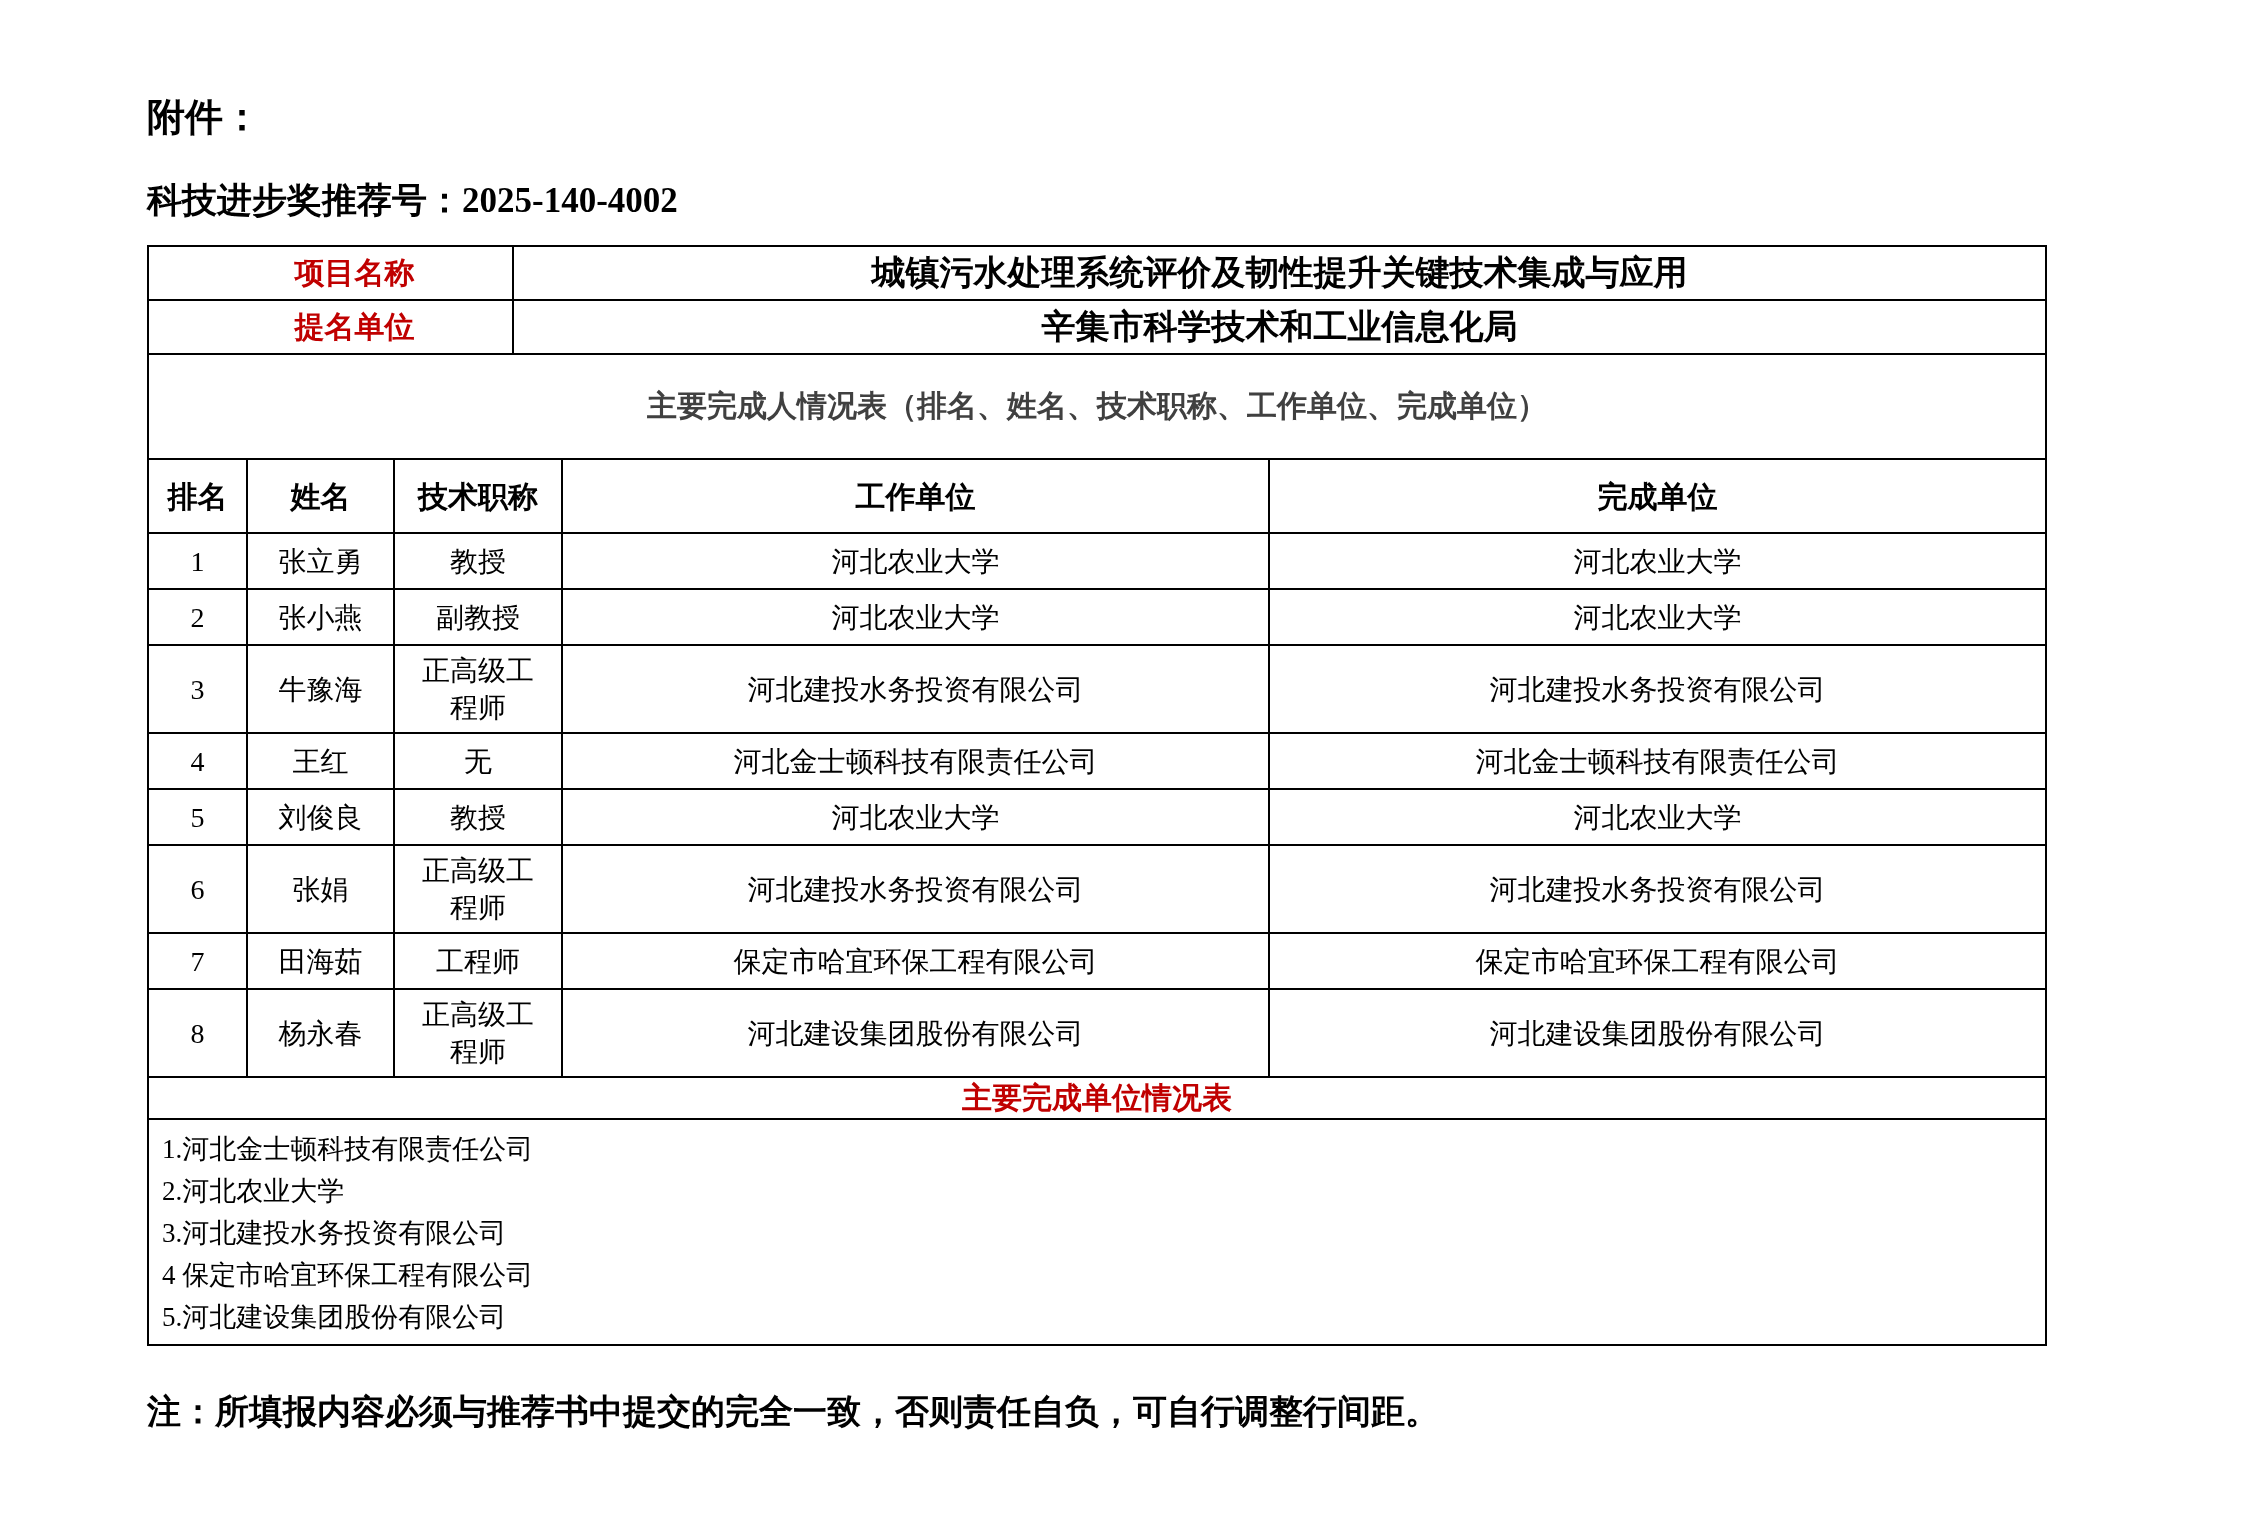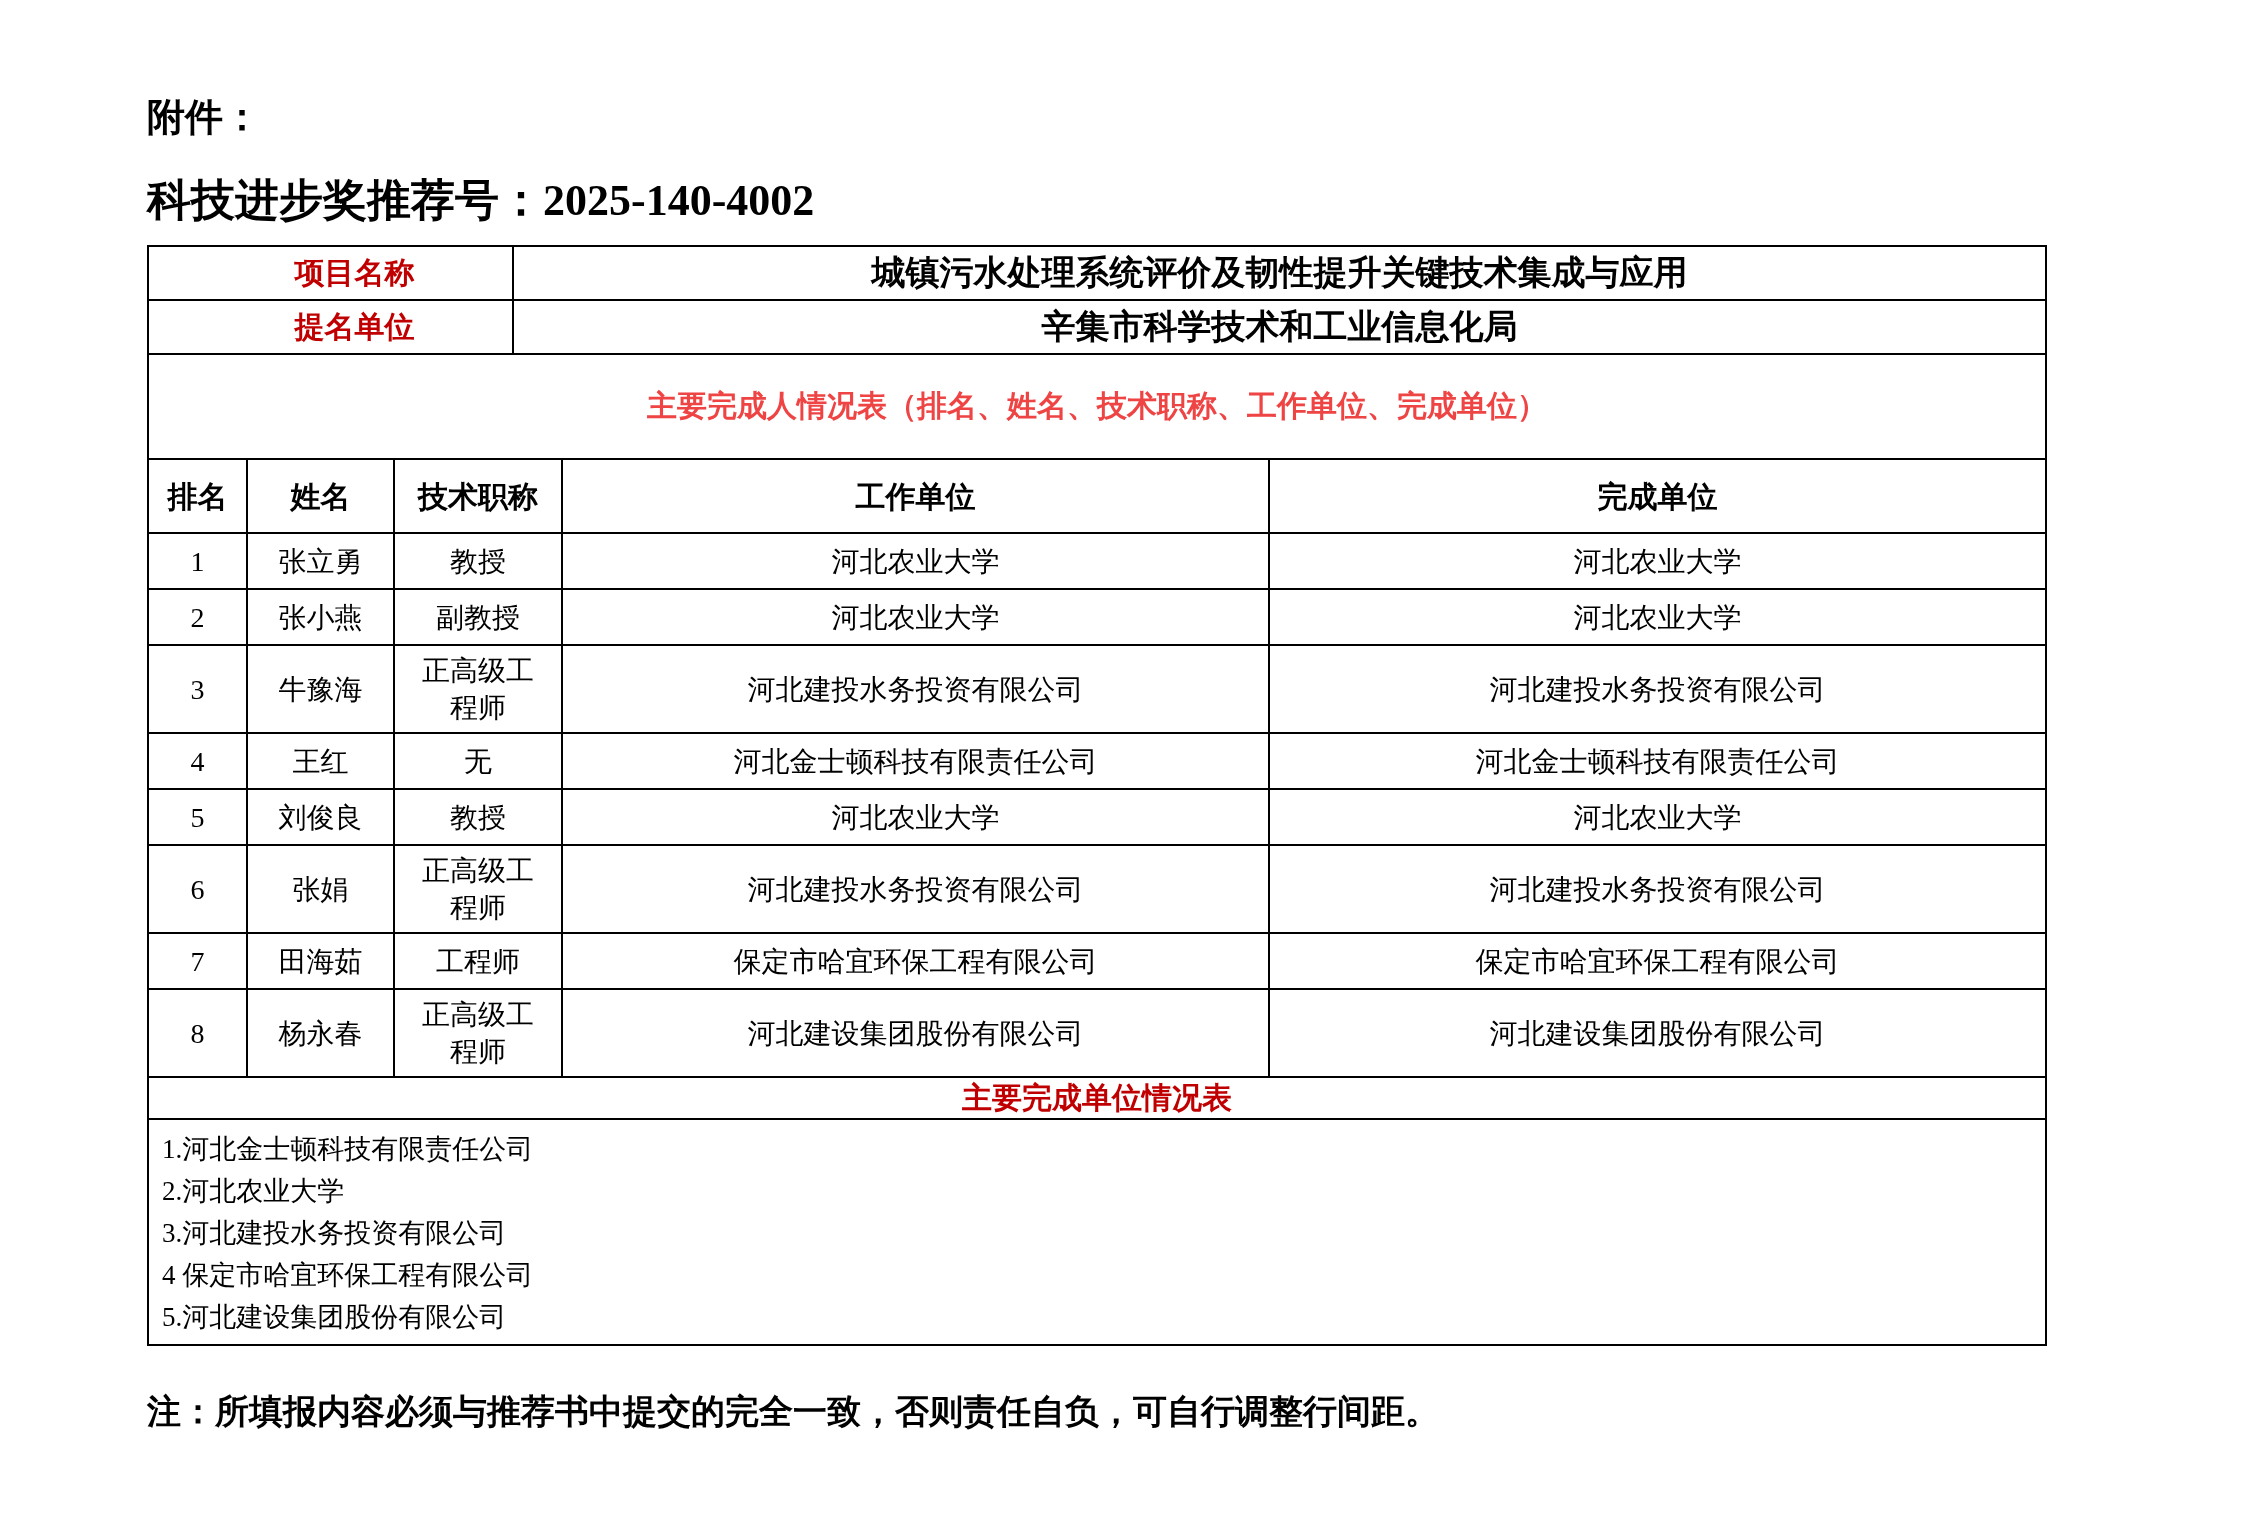--- a/index.html
+++ b/index.html
@@ -5,21 +5,21 @@
   * { margin:0; padding:0; box-sizing:border-box; }
   html,body { background:#ffffff; }
   body {
     width:2245px; height:1523px;
     font-family:"Liberation Serif","DejaVu Serif",serif;
     color:#000;
   }
   .page { position:relative; width:2245px; height:1523px; padding:95px 0 0 147px; background:#fff; }
 
   .attachment-line { font-size:38px; font-weight:bold; line-height:44px; }
-  .recnum-line { margin-top:40px; font-size:44px; font-weight:bold; line-height:44px; }
+  .recnum-line { margin-top:40px; font-size:35px; font-weight:bold; line-height:44px; }
   .recnum-line .num { font-family:"Liberation Serif","DejaVu Serif",serif; }
 
   .doc-table {
     width:1900px; margin-top:22px;
     border:2px solid #000;
   }
 
   
   .info-row { display:flex; border-bottom:2px solid #000; min-height:54px; }
   .info-label {
@@ -72,21 +72,21 @@
     <div class="info-row">
       <div class="info-label" style="color:#C00000;">项目名称</div>
       <div class="info-value">城镇污水处理系统评价及韧性提升关键技术集成与应用</div>
     </div>
 
     <div class="info-row">
       <div class="info-label" style="color:#C00000;">提名单位</div>
       <div class="info-value">辛集市科学技术和工业信息化局</div>
     </div>
 
-    <div class="band band-completers" style="color:#ef4444;">主要完成人情况表（排名、姓名、技术职称、工作单位、完成单位）</div>
+    <div class="band band-completers" style="color:#404040;">主要完成人情况表（排名、姓名、技术职称、工作单位、完成单位）</div>
 
     <table class="person">
       <colgroup>
         <col style="width:98px">
         <col style="width:147px">
         <col style="width:168px">
         <col style="width:707px">
         <col style="width:776px">
       </colgroup>
       <thead>

